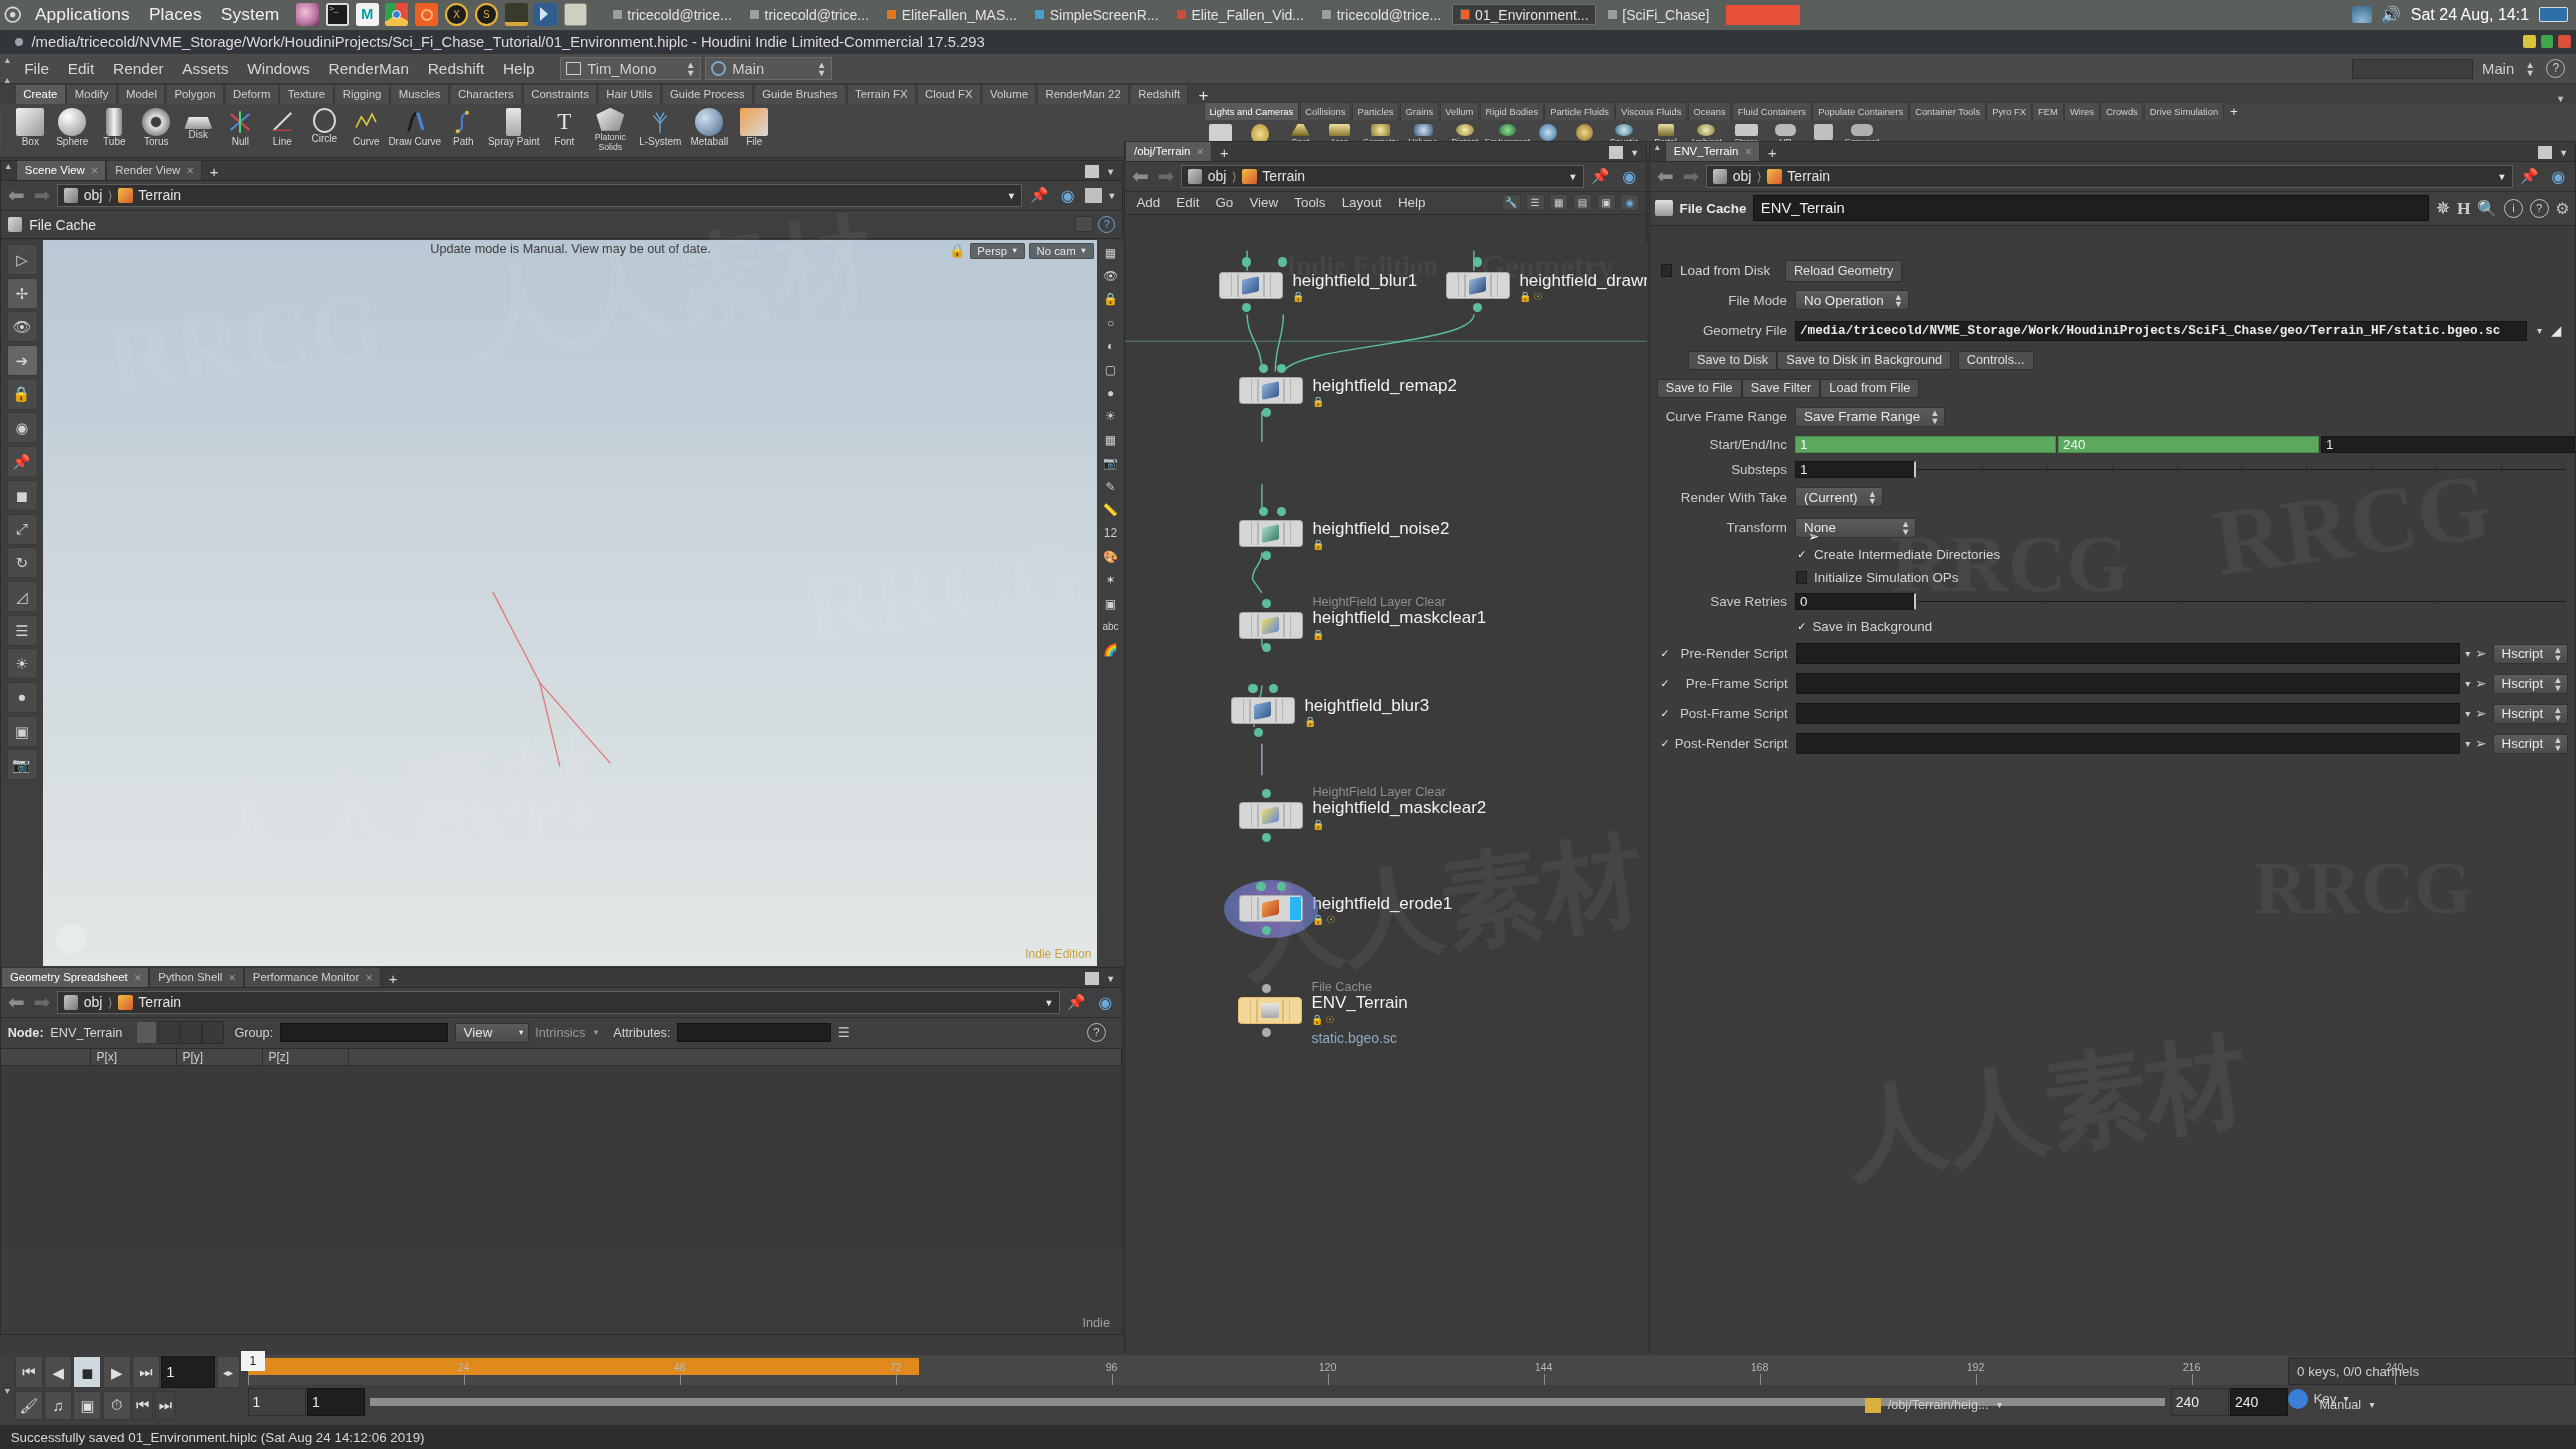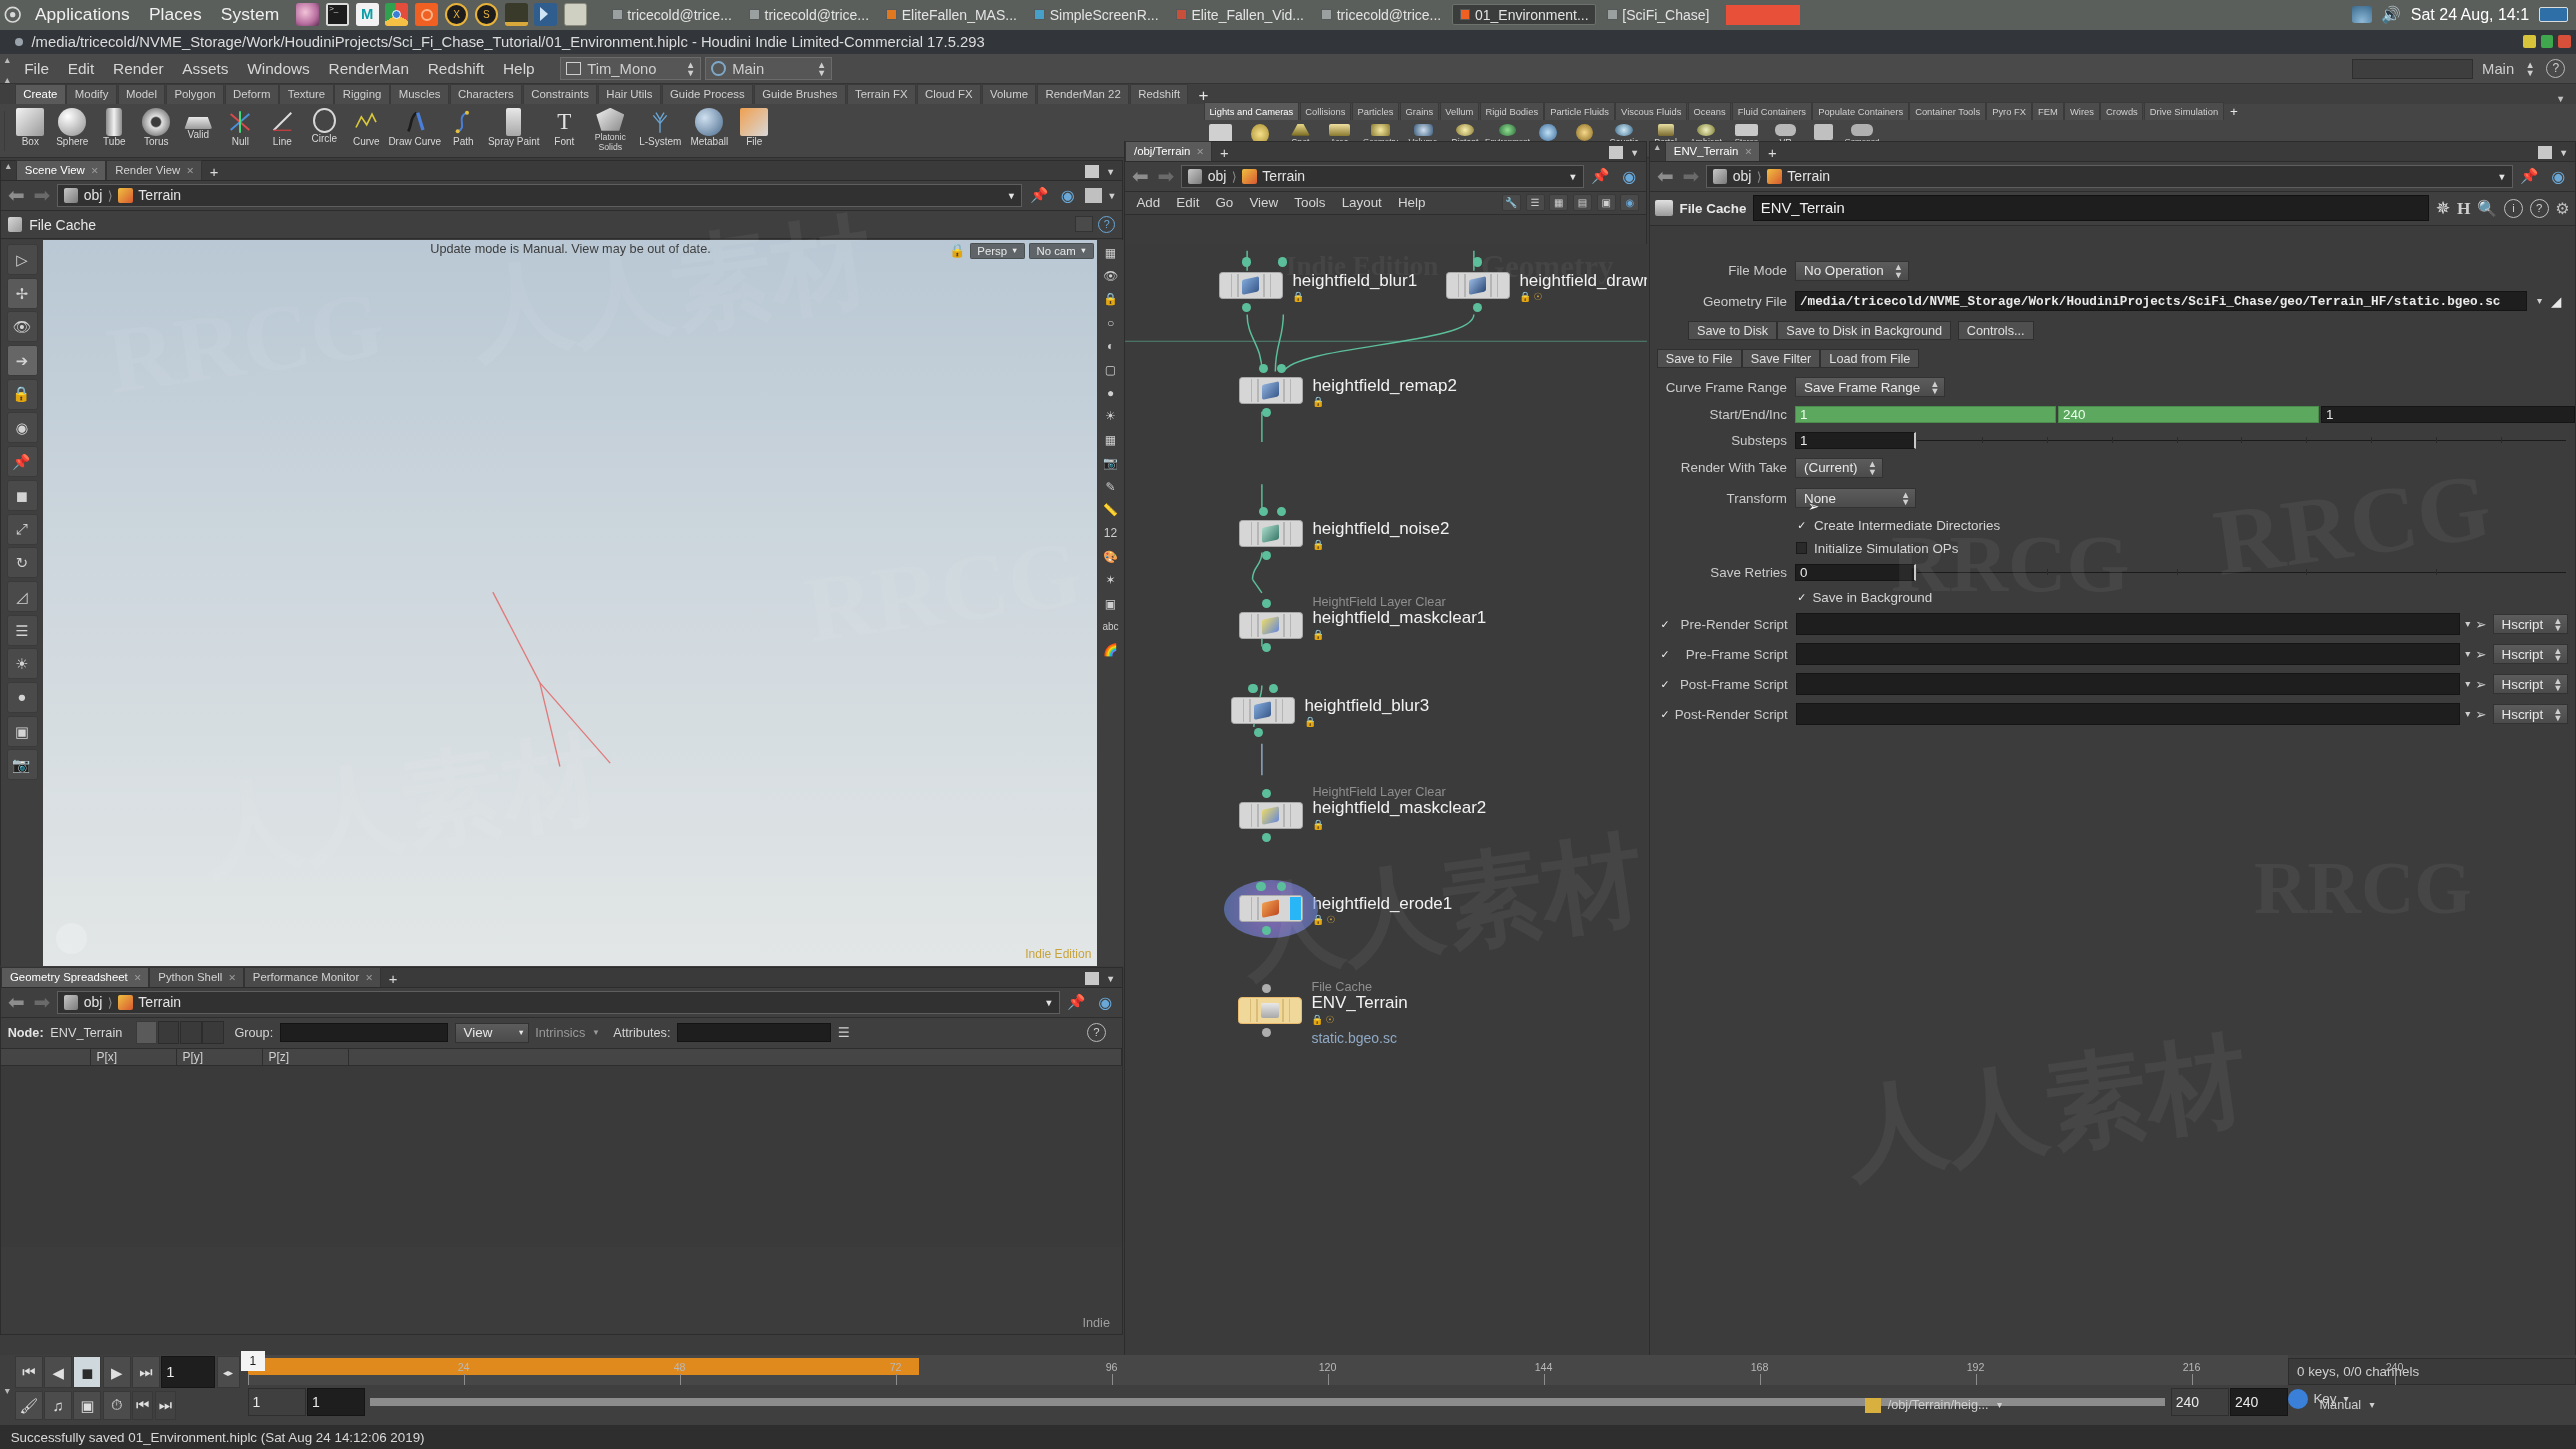--- a/index.html
+++ b/index.html
@@ -321,21 +321,21 @@
     <div class="shelf-item">
         <span class="shelf-ico" style="background:linear-gradient(90deg,#8c8c8c,#f2f2f2,#8c8c8c);width:16px;border-radius:3.4px"></span>
         <span class="shelf-lab">Tube</span>
       </div>
     <div class="shelf-item">
         <span class="shelf-ico" style="background:radial-gradient(circle,#3c3c3c 22%,#e0e0e0 30%,#8c8c8c 70%);border-radius:50%"></span>
         <span class="shelf-lab">Torus</span>
       </div>
     <div class="shelf-item">
         <span class="shelf-ico" style="background:linear-gradient(180deg,#e8e8e8,#9a9a9a);height:12px;margin-top:9.4px;clip-path:polygon(16% 0,84% 0,100% 100%,0 100%)"></span>
-        <span class="shelf-lab">Valid</span>
+        <span class="shelf-lab">Disk</span>
       </div>
     <div class="shelf-item">
         <span class="shelf-ico">
           <svg width="24" height="24" viewBox="0 0 36 36">
             <line x1="4" y1="30" x2="32" y2="6" stroke="#4a90d9" stroke-width="3"></line>
             <line x1="4" y1="6" x2="32" y2="30" stroke="#d94a4a" stroke-width="3"></line>
             <line x1="18" y1="2" x2="18" y2="34" stroke="#4ad97a" stroke-width="3"></line>
           </svg>
         </span>
         <span class="shelf-lab">Null</span>
@@ -917,20 +917,25 @@
       <span style="font-size:17.4px;color:#e0e0e0">✵</span>
       <span style="font-size:17.4px;font-weight:bold;color:#cfcfcf;font-family:'Liberation Serif',serif">H</span>
       <span style="font-size:16px;color:#d0d0d0">🔍</span>
       <span style="width:19px;height:19px;border:1.3px solid #c0c0c0;border-radius:50%;text-align:center;font-size:11.4px;line-height:16px">i</span>
       <span style="width:19px;height:19px;border:1.3px solid #c0c0c0;border-radius:50%;text-align:center;font-size:11.4px;line-height:16px">?</span>
       <span style="font-size:16px;color:#bdbdbd">⚙</span>
     </div>
 
     <div class="parm-body" style="top:114px; height:1208px;">
 
+      <div class="prow" style="height:29.5px">
+        <span class="pcheck" style="margin-left:6.7px"></span>
+        <span class="ptext" style="margin-left:8px">Load from Disk</span>
+        <span class="pbtn" style="margin-left:14.8px;height:21.5px">Reload Geometry</span>
+      </div>
 
       <div class="prow" style="height:29.5px">
         <span class="plabel">File Mode</span>
         <span class="pmenu">
           <span>No Operation</span>
           <span class="spin">▲<br>▼</span>
         </span>
       </div>
 
       <div class="prow" style="height:31px">

